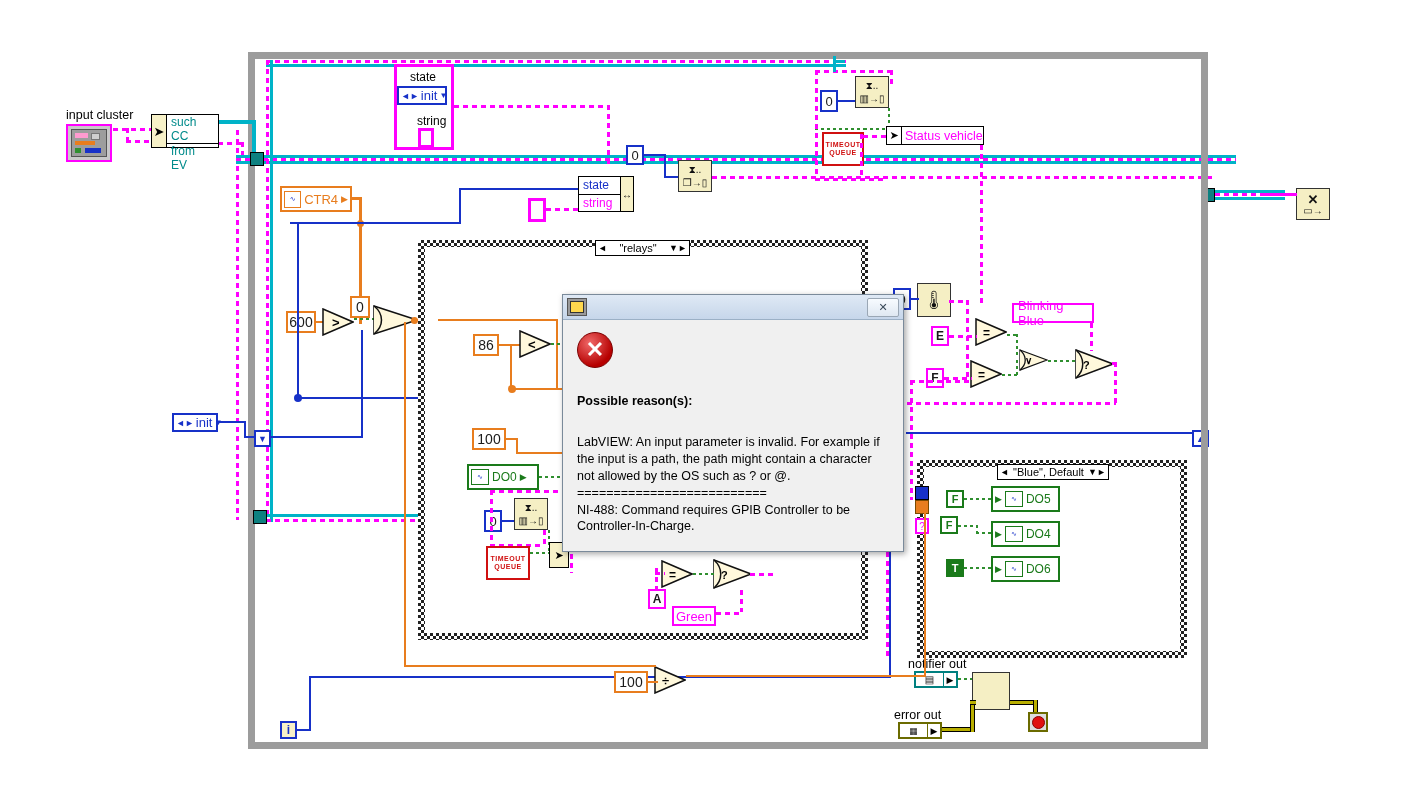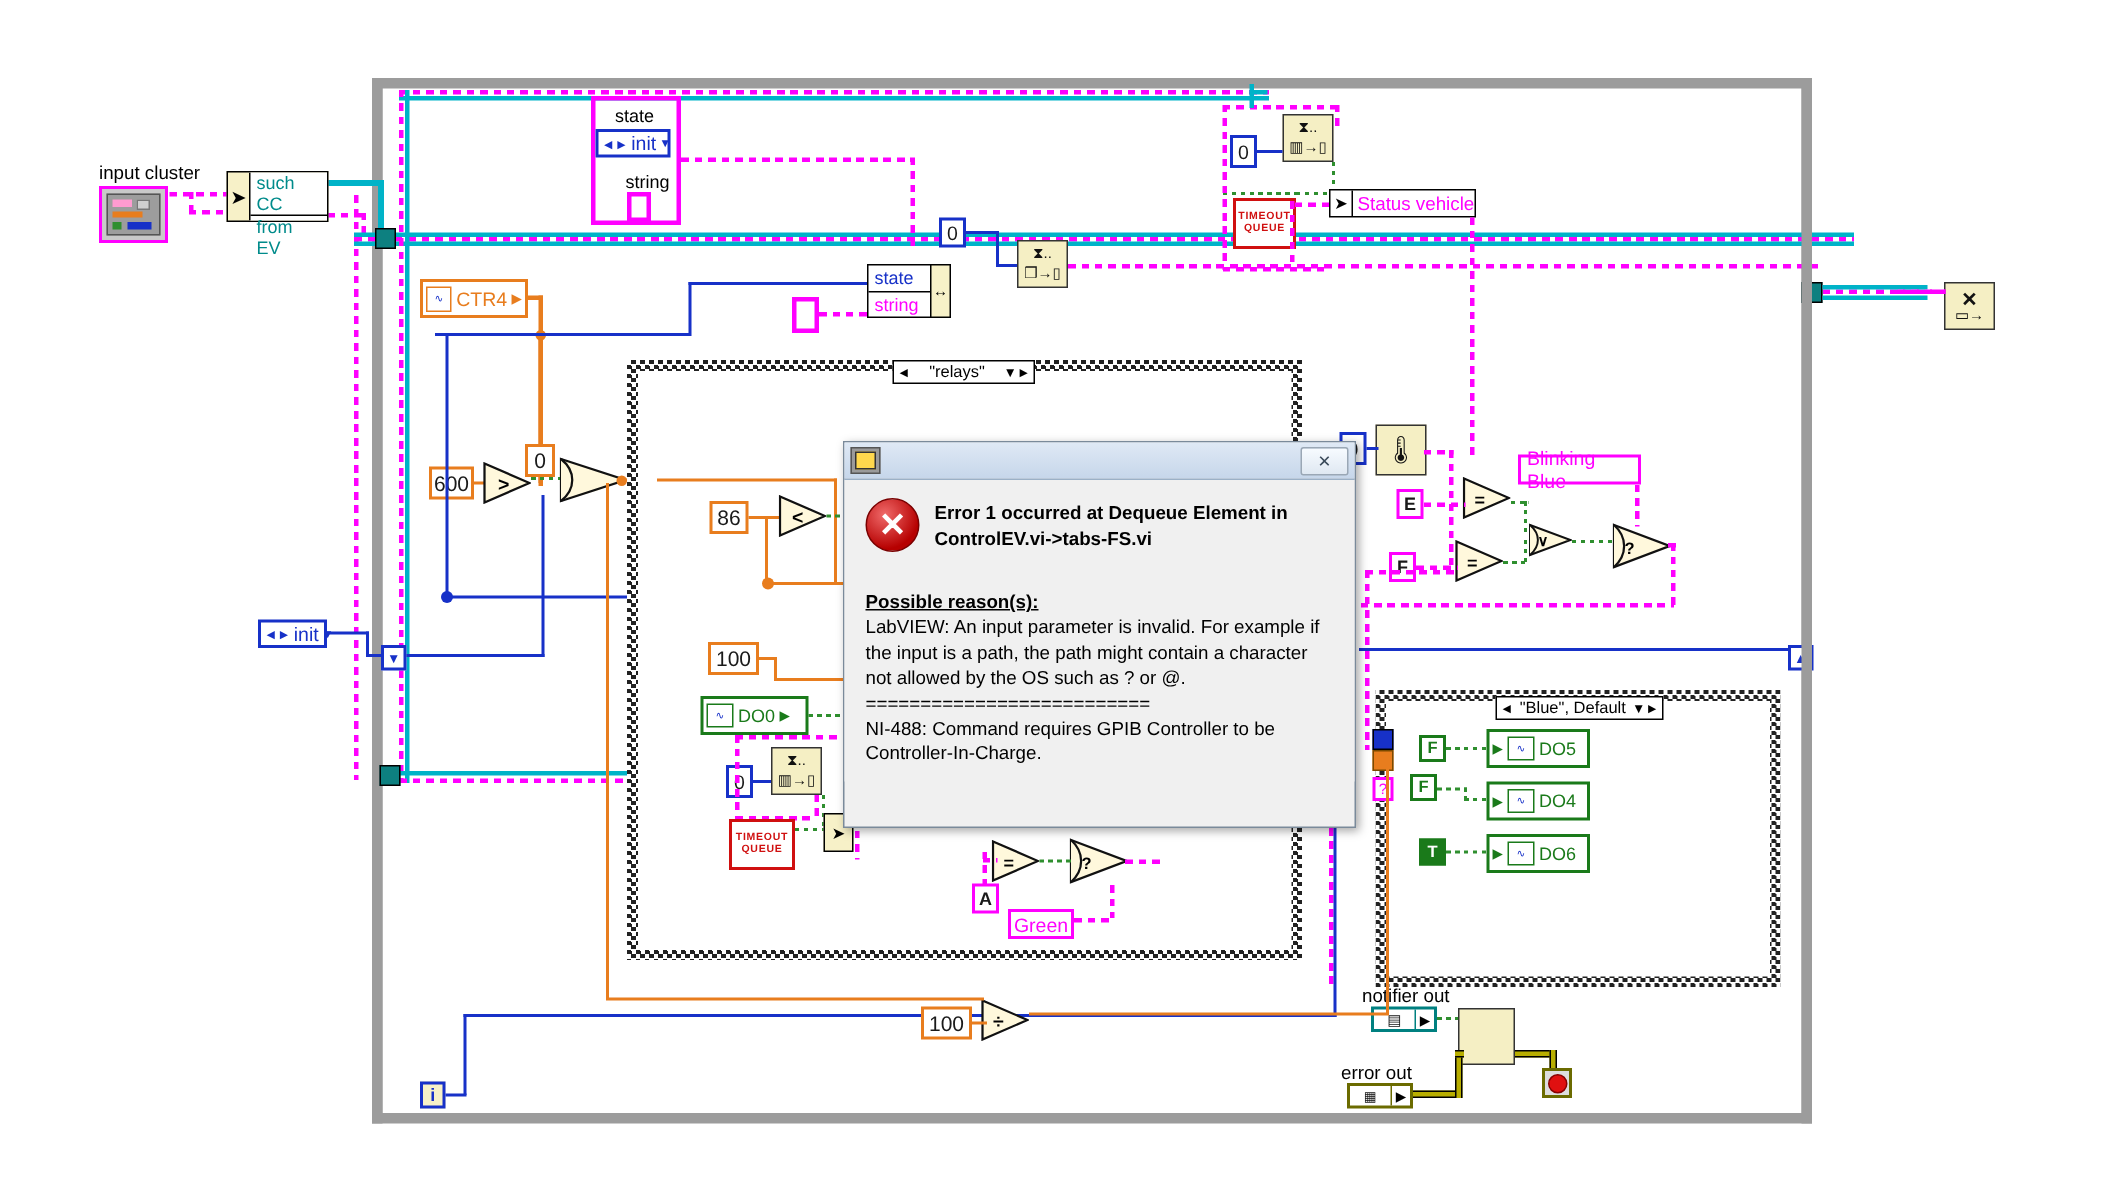--- a/index.html
+++ b/index.html
@@ -273,24 +273,23 @@
     color:#fff; font-size: 22px; font-weight: bold;
     line-height: 1; flex: 0 0 auto;
   }
   #error-dialog .err-title {
     font-size: 12.5px; font-weight: bold; color:#000;
     line-height: 1.35; padding-top: 2px;
   }
   #error-dialog .reasons-label {
     font-size: 12.5px; font-weight: bold; color:#000;
     margin-top: 26px;
-    text-decoration: underline;
   }
   #error-dialog .reasons-text {
-    font-size: 12.5px; color:#000; margin-top: 2px;
+    font-size: 12.5px; color:#000; margin-top: 26px;
     line-height: 1.35; white-space: pre-line;
   }
   #error-dialog .btnrow {
     display:flex; justify-content:flex-end; gap: 10px;
     padding: 12px 14px 12px 14px;
   }
   #error-dialog .dlgbtn {
     width: 78px; height: 22px;
     border: 1px solid #8a8a8a;
     border-radius: 3px;
@@ -727,21 +726,20 @@
     <div class="titlebar">
       <div class="lv-ico">
         <div style="width:12px;height:10px;background:#ffd84d;border:1px solid #333;"></div>
       </div>
       <div class="spacer"></div>
       <div class="closebtn">✕</div>
     </div>
     <div class="body">
       <div class="head-row">
         <div class="err-ico">✕</div>
-        <div class="err-title">Error 1 occurred at Dequeue Element in ControlEV.vi-&gt;tabs-FS.vi</div>
       </div>
       <div class="reasons-label">Possible reason(s):</div>
       <div class="reasons-text">LabVIEW:  An input parameter is invalid. For example if the input is a path, the path might contain a character not allowed by the OS such as ? or @.
 ==========================
 NI-488:  Command requires GPIB Controller to be Controller-In-Charge.</div>
     </div>
   </div>
 
 </div>
 

